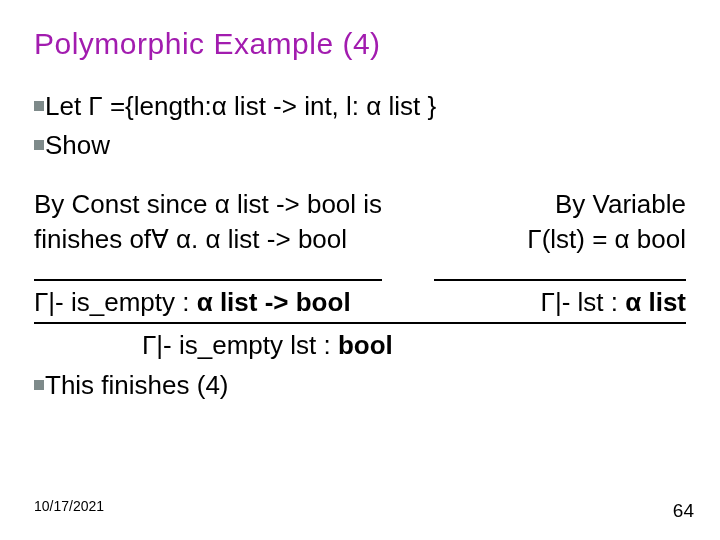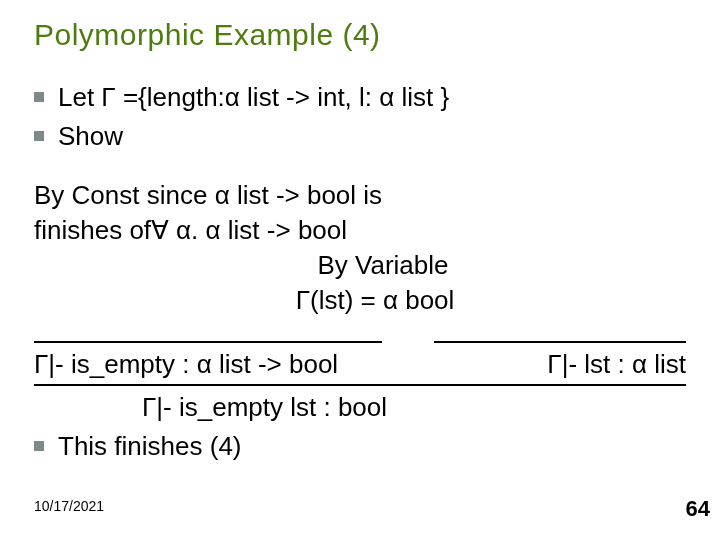--- a/index.html
+++ b/index.html
@@ -13,45 +13,45 @@
     overflow: hidden;
   }
   .slide {
     position: relative;
     width: 720px;
     height: 540px;
     box-sizing: border-box;
     padding: 18px 34px 0 34px;
   }
   .title {
-    color: #4d7c0f;
+    color: #a21caf;
     font-size: 30px;
     letter-spacing: 0.5px;
     margin-bottom: 28px;
+    margin-top: 9px;
   }
   .body {
     font-size: 26px;
     line-height: 1.35;
   }
   .bullet-row {
     display: flex;
     align-items: flex-start;
-    gap: 14px;
+    gap: 1px;
     margin-bottom: 4px;
   }
   .bullet-sq {
     width: 10px;
     height: 10px;
     background: #7e8a8a;
     margin-top: 12px;
     flex: 0 0 auto;
   }
   .block {
     margin-top: 24px;
-    flex-direction: column;
   }
   .two-col {
     display: flex;
     width: 100%;
   }
   .col-left {
     flex: 1 1 58%;
   }
   .col-right {
     flex: 1 1 42%;
@@ -76,37 +76,36 @@
     border-top: 2px solid #000;
     height: 0;
     margin: 2px 0 4px 0;
   }
   .rule-line.left  { width: 92%; }
   .rule-line.right { width: 92%; margin-left: auto; }
   .rule-line.full  { width: 100%; }
   .proof-text {
     white-space: nowrap;
   }
-  .bold { font-weight: normal; }
+  .bold { font-weight: bold; }
   .concl {
     margin-left: 108px;
     white-space: nowrap;
   }
   .footer-date {
     position: absolute;
     left: 34px;
     bottom: 26px;
     font-size: 14px;
   }
   .footer-page {
     position: absolute;
-    right: 10px;
+    right: 26px;
     bottom: 18px;
-    font-size: 22px;
-    font-weight: bold;
+    font-size: 19px;
   }
 </style>
 </head>
 <body>
 
 <div class="slide">
 
   <div class="title">Polymorphic Example (4)</div>
 
   <div class="body">
@@ -120,21 +119,21 @@
       <div>Show</div>
     </div>
 
     <div class="block two-col">
       <div class="col-left">
         <div>By Const since α list -&gt; bool is</div>
         <div>
           <span>finishes of</span><span>∀ α. α list -&gt; bool</span>
         </div>
       </div>
-      <div class="col-right" style="text-align:center; padding-left:20px;">
+      <div class="col-right" style="text-align:right; padding-left:20px;">
         <div style="padding-left:26px;">By Variable</div>
         <div style="padding-left:10px;">Γ(lst) = α bool</div>
       </div>
     </div>
 
     <div class="proof-wrap">
       <div class="proof-row1">
         <div class="proof-left">
           <div class="rule-line left"></div>
           <div class="proof-text">

